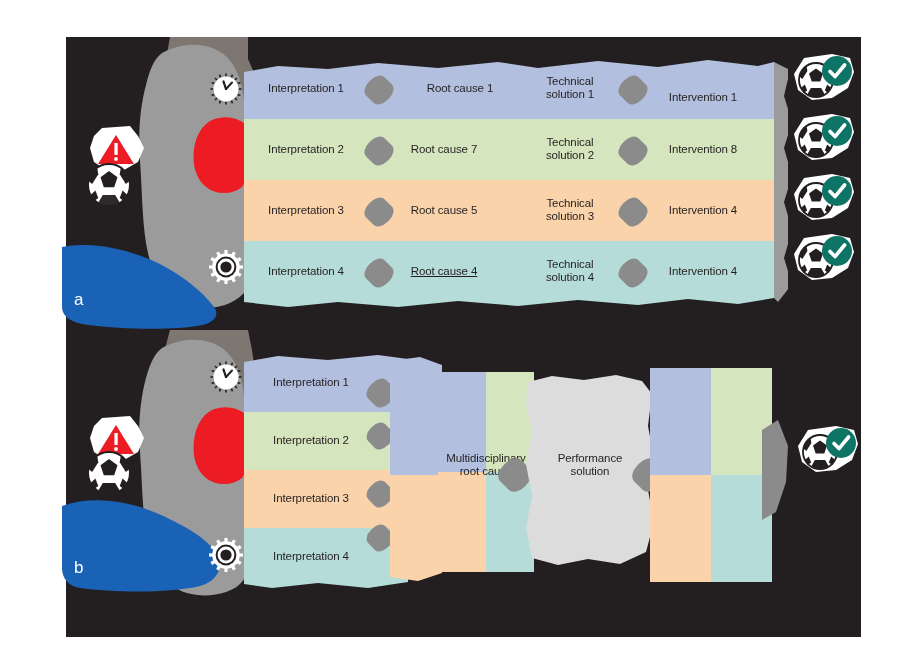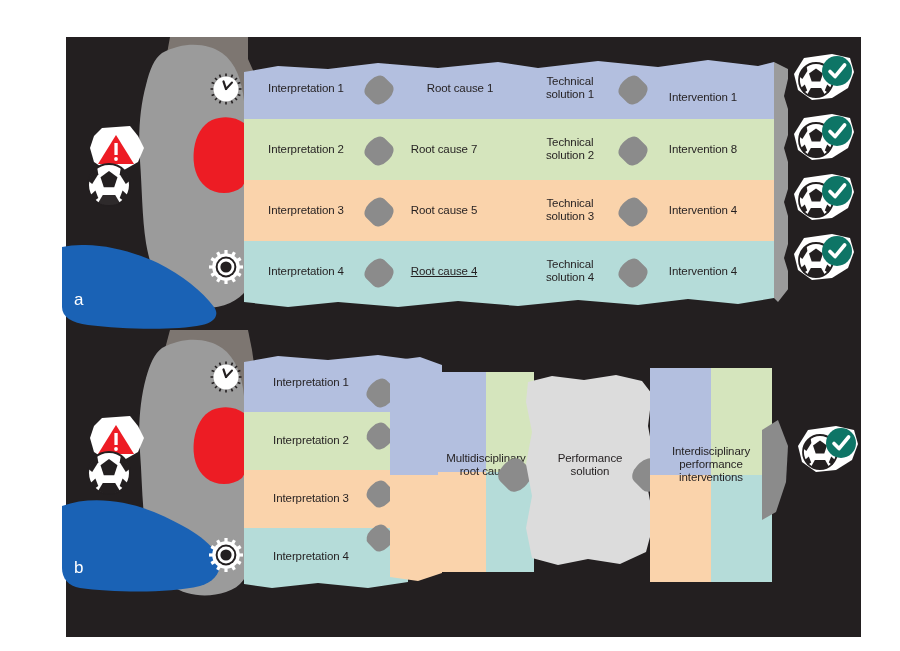--- a/index.html
+++ b/index.html
@@ -316,23 +316,20 @@
 solution</div>
 
   <div class="diamond" style="left:634px;top:460px;width:30px;height:30px;"></div>
 
   <div class="quad" style="left:650px;top:368px;width:122px;height:214px;">
     <div class="q q1" style="background:#b3bfdf;"></div>
     <div class="q q2" style="background:#d5e5bd;"></div>
     <div class="q q3" style="background:#fad3ab;"></div>
     <div class="q q4" style="background:#b5dcd9;"></div>
   </div>
-  <div class="celltext" style="left:648px;top:445px;width:126px;">Interdisciplinary
-performance
-interventions</div>
 
   <svg class="node" style="left:762px;top:420px;" width="28" height="110" viewBox="0 0 28 110">
     <path fill="#8b8b8b" d="M0,10 L16,0 L26,26 L24,62 L14,92 L0,100 Z"></path>
   </svg>
 
   <svg class="node" style="left:62px;top:498px;" width="175" height="100" viewBox="0 0 175 100">
     <path fill="#1a62b5" d="M0,8 C28,-2 62,2 92,14 C120,26 146,40 156,58 C162,70 154,84 138,88
       C104,96 48,94 18,90 C6,88 0,80 0,70 Z"></path>
   </svg>
   <div class="panel-letter" style="left:74px;top:558px;">b</div>

